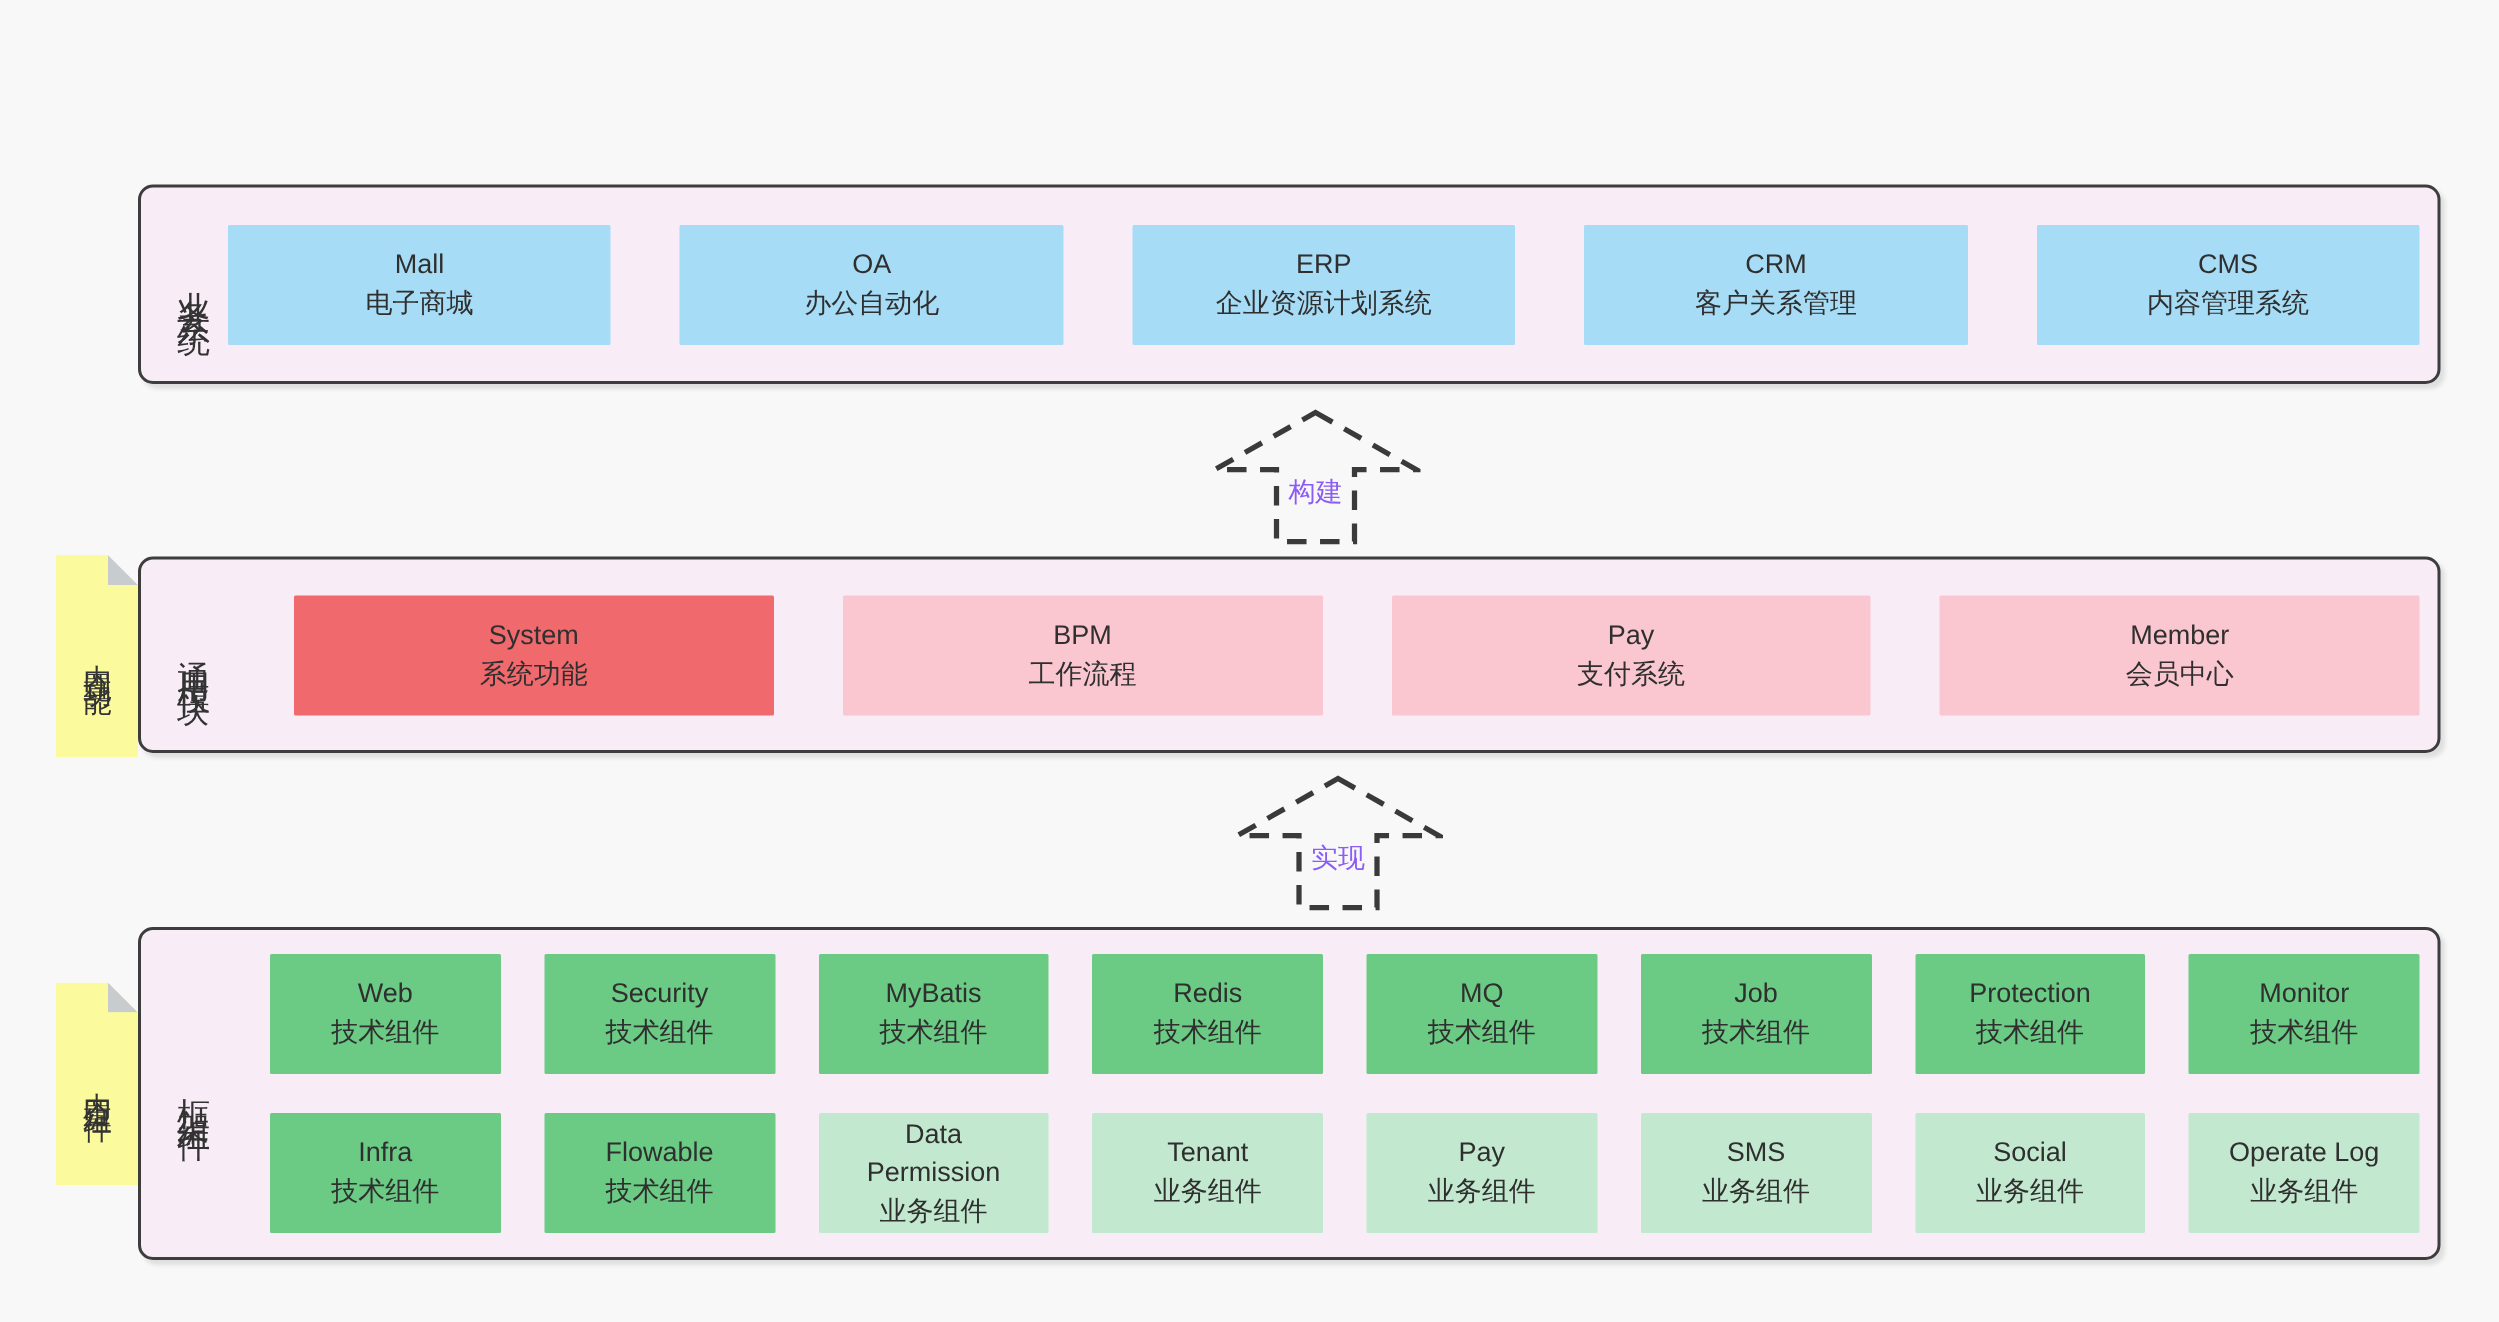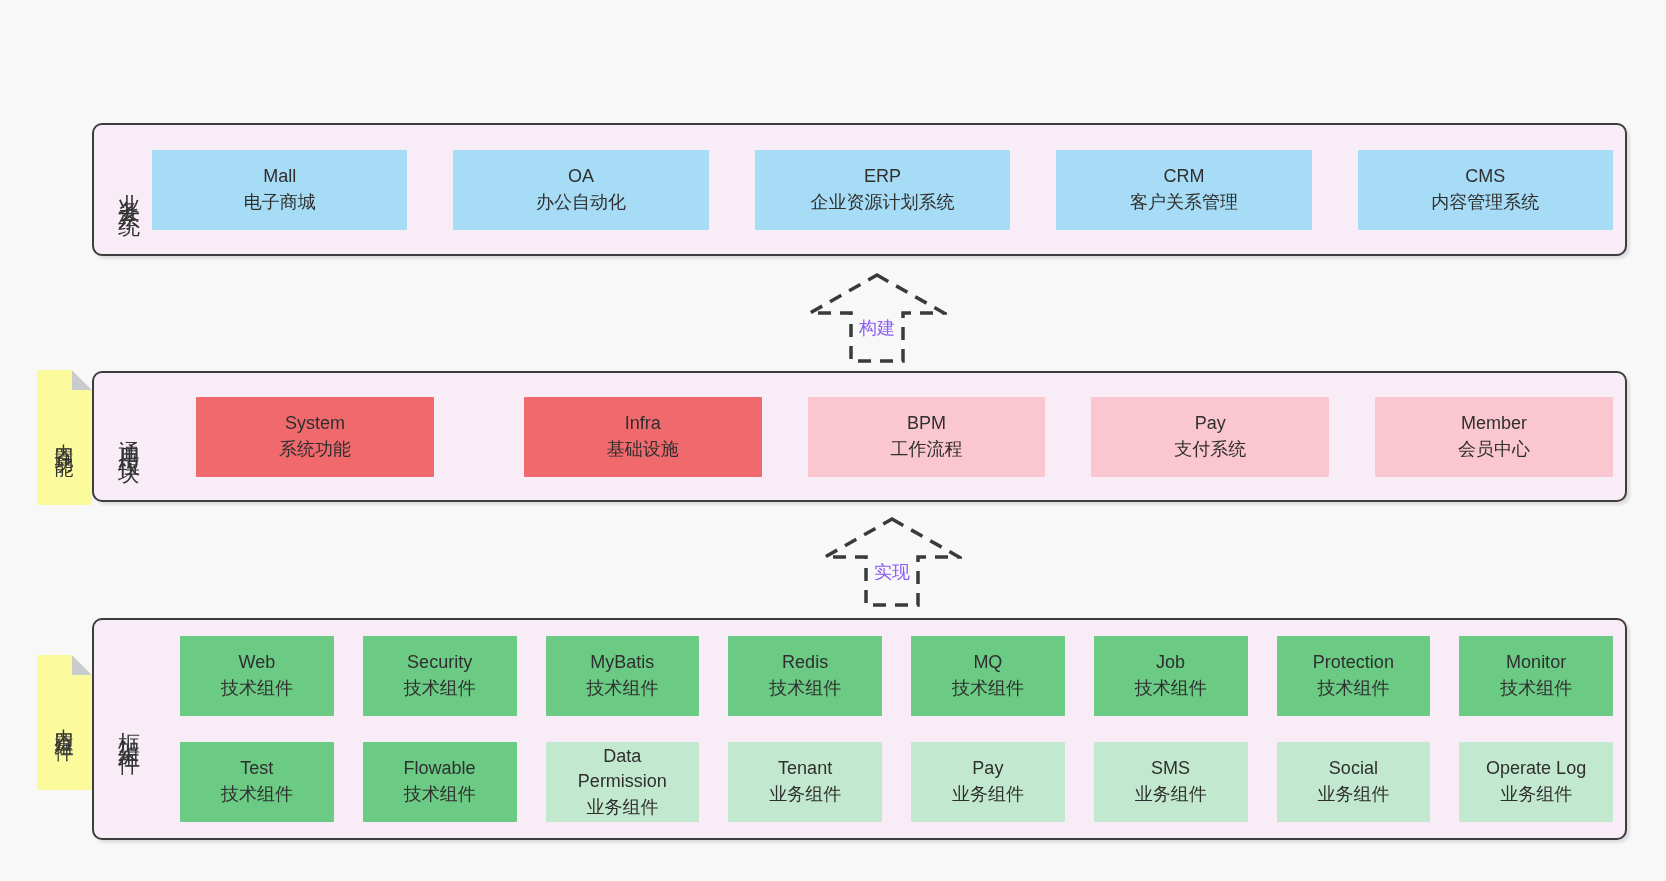--- a/index.html
+++ b/index.html
@@ -105,24 +105,20 @@
       </div>
   </section>
     <section class="panel panel-modules">
     <div class="side-label">通用模块</div>
     <div class="rows">
         <div class="row">
           <div class="box box-red">
     <div class="box-title">System</div>
     <div class="box-subtitle">系统功能</div>
   </div>
-          <div class="box box-red">
-    <div class="box-title">Infra</div>
-    <div class="box-subtitle">基础设施</div>
-  </div>
           <div class="box box-pink">
     <div class="box-title">BPM</div>
     <div class="box-subtitle">工作流程</div>
   </div>
           <div class="box box-pink">
     <div class="box-title">Pay</div>
     <div class="box-subtitle">支付系统</div>
   </div>
           <div class="box box-pink">
     <div class="box-title">Member</div>
@@ -167,21 +163,21 @@
     <div class="box-title">Protection</div>
     <div class="box-subtitle">技术组件</div>
   </div>
           <div class="box box-green-dark">
     <div class="box-title">Monitor</div>
     <div class="box-subtitle">技术组件</div>
   </div>
         </div>
         <div class="row">
           <div class="box box-green-dark">
-    <div class="box-title">Test</div>
+    <div class="box-title">Infra</div>
     <div class="box-subtitle">技术组件</div>
   </div>
           <div class="box box-green-dark">
     <div class="box-title">Flowable</div>
     <div class="box-subtitle">技术组件</div>
   </div>
           <div class="box box-green-light">
     <div class="box-title">Data Permission</div>
     <div class="box-subtitle">业务组件</div>
   </div>

